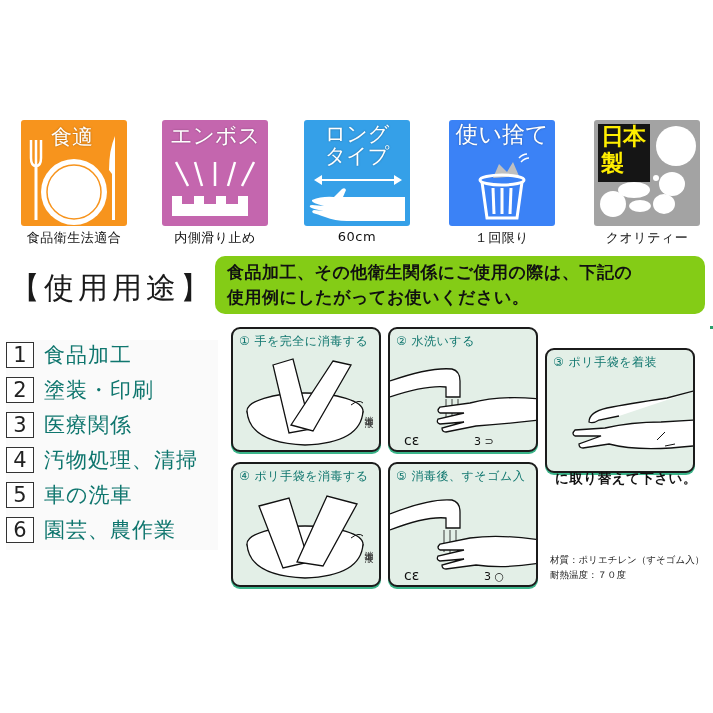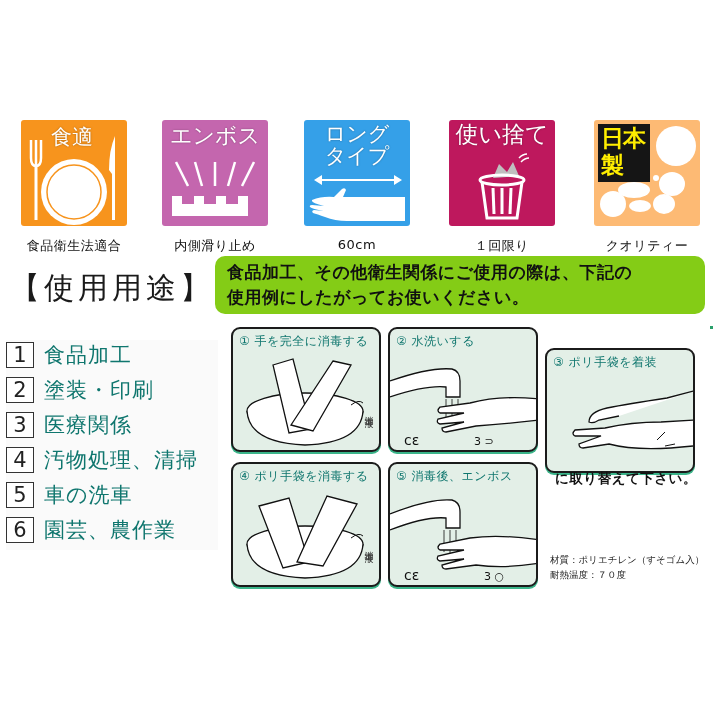--- a/index.html
+++ b/index.html
@@ -2,29 +2,29 @@
 <html><head>
 <meta charset="utf-8">
 <style>
   * { box-sizing: border-box; margin: 0; padding: 0; }
   html, body { width: 713px; height: 713px; background: #ffffff; overflow: hidden; }
   body { position: relative; font-family: "DejaVu Sans", "Liberation Sans", sans-serif; color: #1a1a1a; }
 
   
   .feature { position: absolute; top: 120px; width: 120px; text-align: center; }
   .feature .badge { position: relative; width: 106px; height: 106px; margin: 0 auto; border-radius: 3px; overflow: hidden; }
-  .feature .caption { margin-top: 11px; font-size: 13px; letter-spacing: 0.5px; color: #111; white-space: nowrap; }
+  .feature .caption { margin-top: 3px; font-size: 13px; letter-spacing: 0.5px; color: #111; white-space: nowrap; }
   .badge .btitle { position: absolute; left: 0; right: 0; top: 4px; text-align: center; color: #fff; font-size: 22px; font-weight: normal; line-height: 1.05; text-shadow: 0 0 2px rgba(0,0,0,0.35); letter-spacing: 0px; }
   .badge svg { position: absolute; left: 0; top: 0; }
 
   #f1 { left: 14px; }   #f1 .badge { background: #f7941d; }
   #f2 { left: 155px; } #f2 .badge { background: #c466ae; }
   #f3 { left: 297px; } #f3 .badge { background: #35a0e8; }
-  #f4 { left: 442px; } #f4 .badge { background: #be185d; }
-  #f5 { left: 587px; } #f5 .badge { background: #fdba74; }
+  #f4 { left: 442px; } #f4 .badge { background: #3b82f6; }
+  #f5 { left: 587px; } #f5 .badge { background: #a3a3a3; font-family: Liberation Mono, monospace; }
 
   #f1 .btitle { left: 30px; right: auto; top: 6px; font-size: 21px; }
   #f3 .btitle { font-size: 21px; top: 3px; }
   #f4 .btitle { font-size: 23px; top: 2px; }
   .jp-box { position: absolute; left: 4px; top: 4px; width: 52px; height: 58px; background: #151515; }
   .jp-box span { position: absolute; color: #ffee00; font-weight: bold; line-height: 1; }
   .jp-box .l1 { left: 3px; top: 3px; font-size: 23px; letter-spacing: -1px; }
   .jp-box .l2 { left: 3px; top: 30px; font-size: 23px; }
 
   
@@ -221,21 +221,21 @@
 </div>
 
 <div class="panel" id="p5">
   <svg width="150" height="125" viewBox="0 0 150 125">
     <path d="M0 50 q40 -16 62 -14 q8 2 8 12 v16 h-14 v-10 q-20 -2 -56 12" fill="#fff" stroke="#111" stroke-width="1.3"></path>
     <path d="M54 66 v22 M60 66 v24 M66 66 v20" stroke="#111" stroke-width="0.8"></path>
     <path d="M150 76 q-40 -6 -70 -2 l-30 6 q-4 4 0 6 l24 0 l-26 6 q-2 4 2 5 l24 -2 l-22 6 q0 4 4 4 l30 -4 q30 4 64 -2" fill="#fff" stroke="#111" stroke-width="1.3"></path>
     <text x="14" y="116" font-size="14" fill="#111" font-family="DejaVu Sans, sans-serif">cε</text>
     <text x="94" y="116" font-size="11" fill="#111" font-family="DejaVu Sans, sans-serif">3 ○</text>
   </svg>
-  <span class="ptitle">⑤ 消毒後、エンボス</span>
+  <span class="ptitle">⑤ 消毒後、すそゴム入</span>
 </div>
 
 <div class="replace-note">
   <div>に取り替えて下さい。</div>
 </div>
 
 <div class="spec">
   <div>材質：ポリエチレン（すそゴム入）</div>
   <div>耐熱温度：７０度</div>
 </div>

